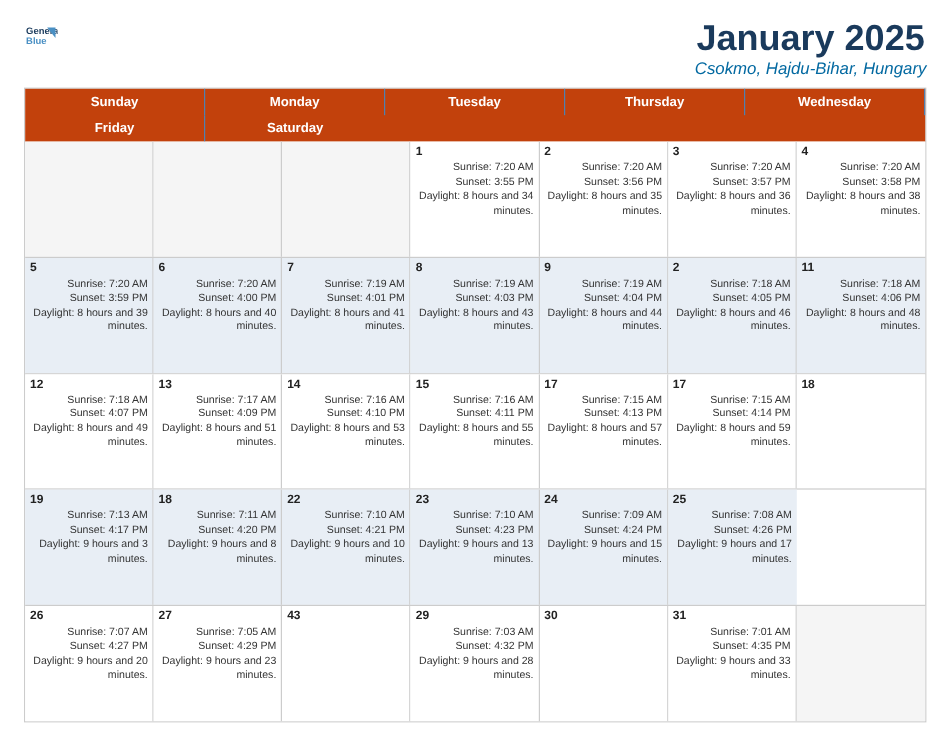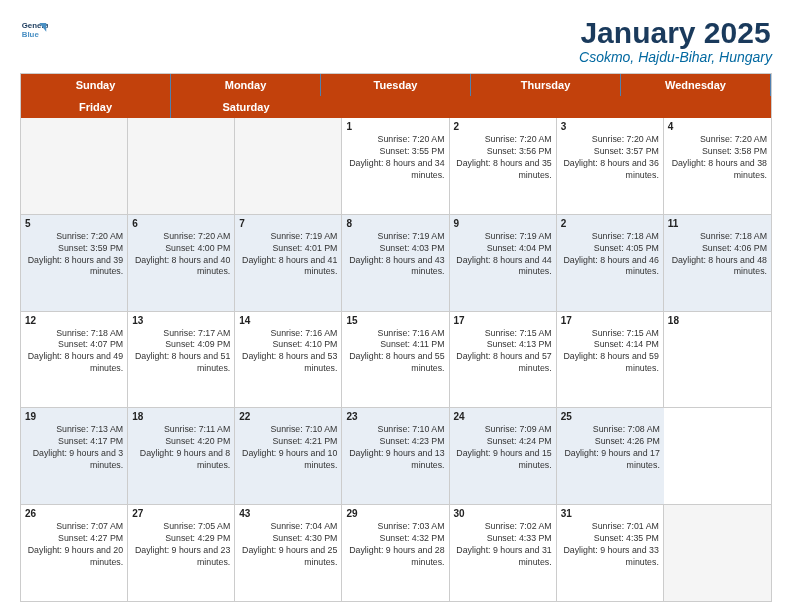--- a/index.html
+++ b/index.html
@@ -243,29 +243,27 @@
           <div class="cal-cell">
             <div class="day-num">26</div>
             <div class="cell-text">Sunrise: 7:07 AM<br>Sunset: 4:27 PM<br>Daylight: 9 hours and 20 minutes.</div>
           </div>
           <div class="cal-cell">
             <div class="day-num">27</div>
             <div class="cell-text">Sunrise: 7:05 AM<br>Sunset: 4:29 PM<br>Daylight: 9 hours and 23 minutes.</div>
           </div>
           <div class="cal-cell">
             <div class="day-num">43</div>
-            <div class="cell-text">Sunrise: 7:04 AM<br>Sunset: 4:30 PM<br>Daylight: 9 hours and 25 minutes.</div>
           </div>
           <div class="cal-cell">
             <div class="day-num">29</div>
             <div class="cell-text">Sunrise: 7:03 AM<br>Sunset: 4:32 PM<br>Daylight: 9 hours and 28 minutes.</div>
           </div>
           <div class="cal-cell">
             <div class="day-num">30</div>
-            <div class="cell-text">Sunrise: 7:02 AM<br>Sunset: 4:33 PM<br>Daylight: 9 hours and 31 minutes.</div>
           </div>
           <div class="cal-cell">
             <div class="day-num">31</div>
             <div class="cell-text">Sunrise: 7:01 AM<br>Sunset: 4:35 PM<br>Daylight: 9 hours and 33 minutes.</div>
           </div>
           <div class="cal-cell empty"></div>
         </div>
       </div>
   </div>
 </div>

